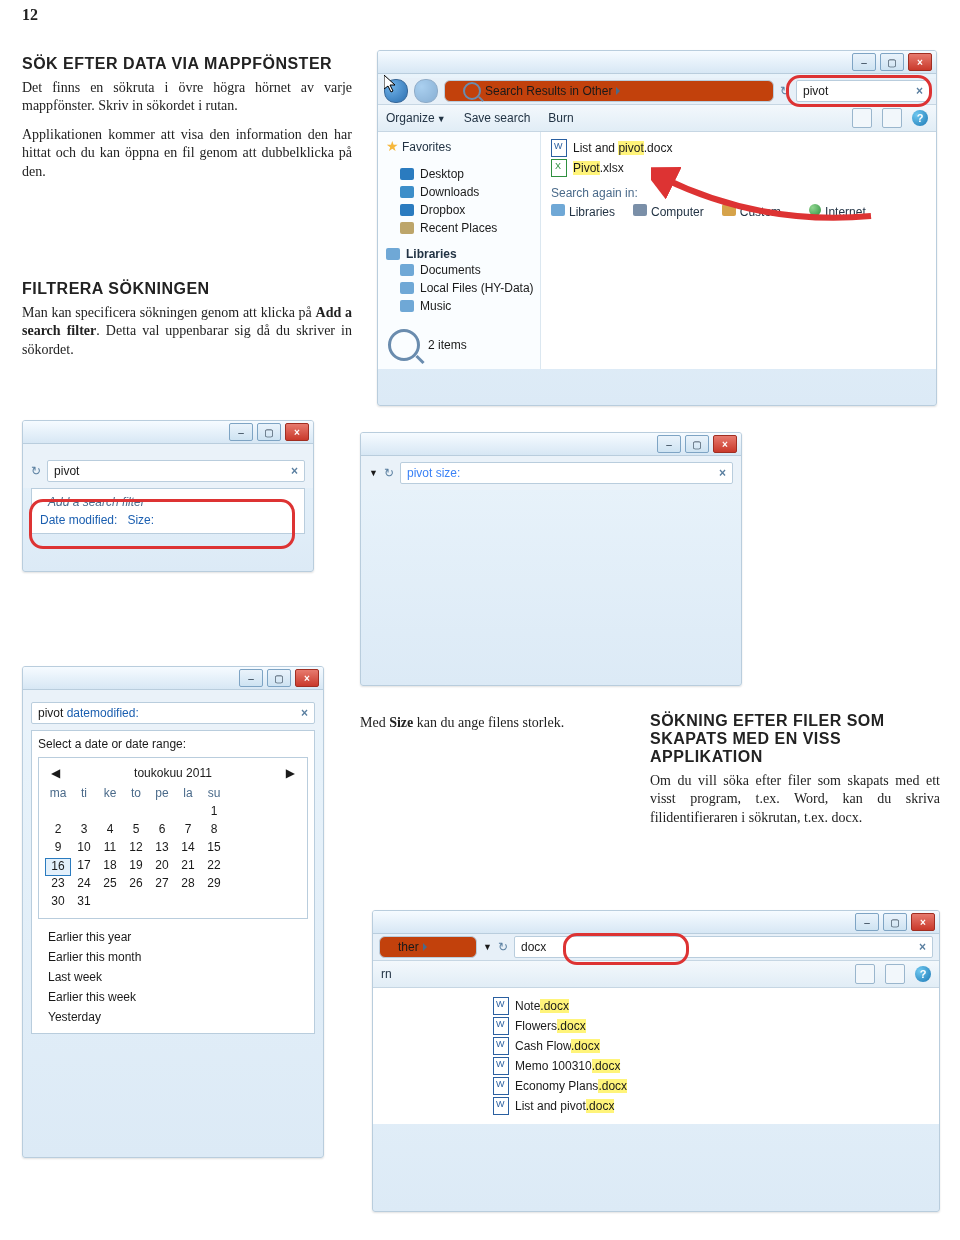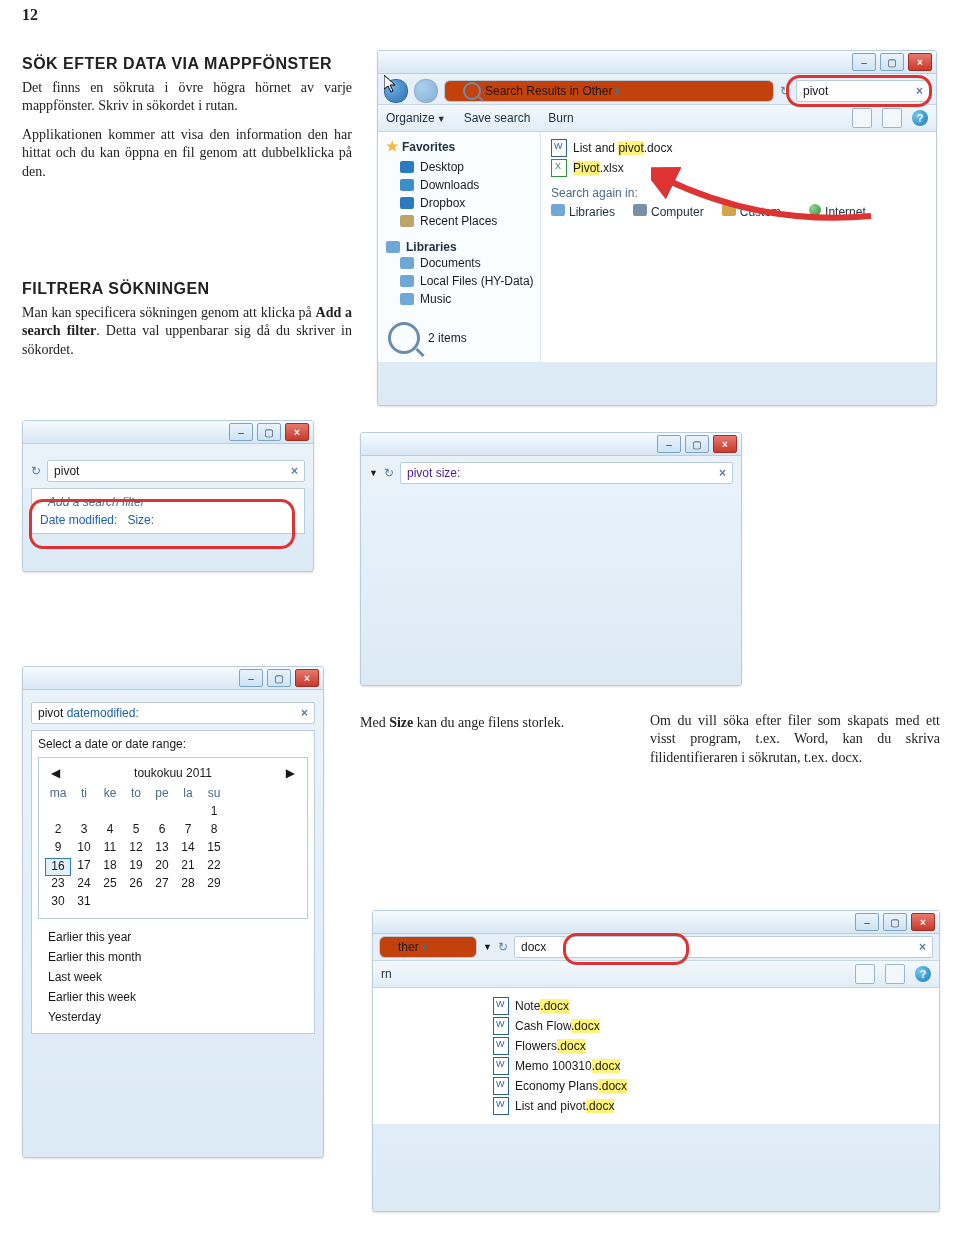--- a/index.html
+++ b/index.html
@@ -24,21 +24,21 @@
   .redoval{position:absolute;border:3px solid #d33;border-radius:14px}
   .toolbar{height:26px;background:linear-gradient(#f3f8fc,#e1edf6);border-bottom:1px solid #c6d6e3;display:flex;align-items:center;padding:0 8px;gap:18px}
   .tool{color:#234}
   .tool .dd{font-size:9px;margin-left:2px}
   .rightTools{margin-left:auto;display:flex;gap:10px;align-items:center}
   .iconbox{width:18px;height:18px;border:1px solid #9ab6cd;background:#f2f7fb;border-radius:2px;display:inline-block}
   .help{width:16px;height:16px;border-radius:50%;background:radial-gradient(circle at 30% 30%,#6fc8f0,#1b78b5);color:#fff;font-size:11px;font-weight:bold;display:inline-flex;align-items:center;justify-content:center}
   .body{display:flex}
   .nav-pane{width:150px;background:#fafdff;border-right:1px solid #dbe7f0;padding:6px 4px 8px 8px}
   .star{color:#f6b83c;font-size:14px}
-  .fav{font-weight:bold;color:#234;margin-bottom:4px}
+  .fav{font-weight:normal;color:#234;margin-bottom:11px}
   .li{padding:2px 0 2px 14px;display:flex;align-items:center;gap:6px}
   .fico{width:14px;height:12px;display:inline-block;border-radius:2px}
   .fDesktop{background:#2a7bbf}
   .fDown{background:#3c8ec9}
   .fDrop{background:#2a7bbf}
   .fRecent{background:#bca56a}
   .libhead{margin-top:10px;font-weight:bold;color:#234;display:flex;align-items:center;gap:6px}
   .flib{background:#6fa8d6}
   .content{flex:1;background:#fff;padding:6px 10px;position:relative}
   .file{display:flex;align-items:center;gap:6px;padding:1px 0}
@@ -228,32 +228,33 @@
   <div class="shot" style="left:360px;top:432px;width:380px;height:252px">
     <div class="titlebar">
       <span class="wbtn">–</span>
       <span class="wbtn">▢</span>
       <span class="wbtn close">×</span>
     </div>
     <div style="padding:6px 8px;background:#eaf2f9;display:flex;align-items:center;gap:6px">
       <span style="font-size:9px">▼</span>
       <span style="color:#5a7fa0">↻</span>
       <div class="sbox" style="flex:1">
-        <span style="color:#4c1d95">pivot size:</span>
+        <span style="color:#3b82f6">pivot size:</span>
         <span class="x">×</span>
       </div>
     </div>
   </div>
 
 
   <div class="caption" style="left:360px;top:714px;width:280px">
     <p class="p"><span>Med </span><b>Size</b><span> kan du ange filens storlek.</span></p>
   </div>
 
   <div class="col-right" style="left:650px;top:712px;width:290px">
+    <p class="h">SÖKNING EFTER FILER SOM SKAPATS MED EN VISS APPLIKATION</p>
     <p class="p">Om du vill söka efter filer som skapats med ett visst program, t.ex. Word, kan du skriva filidentifieraren i sökrutan, t.ex. docx.</p>
   </div>
 
   <div class="shot" style="left:22px;top:666px;width:300px;height:490px">
     <div class="titlebar">
       <span class="wbtn">–</span>
       <span class="wbtn">▢</span>
       <span class="wbtn close">×</span>
     </div>
     <div style="padding:12px 8px 6px;background:#eaf2f9">
@@ -358,28 +359,28 @@
         <span class="help">?</span>
       </div>
     </div>
     <div style="background:#fff;padding:8px 10px 8px 120px" id="docxlist">
         <div class="file">
           <span class="docx"></span>
           <span>Note<span class="hl">.docx</span></span>
         </div>
         <div class="file">
           <span class="docx"></span>
+          <span>Flowers<span class="hl">.docx</span></span>
+        </div>
+        <div class="file">
+          <span class="docx"></span>
           <span>Cash Flow<span class="hl">.docx</span></span>
         </div>
         <div class="file">
           <span class="docx"></span>
-          <span>Flowers<span class="hl">.docx</span></span>
-        </div>
-        <div class="file">
-          <span class="docx"></span>
           <span>Memo 100310<span class="hl">.docx</span></span>
         </div>
         <div class="file">
           <span class="docx"></span>
           <span>Economy Plans<span class="hl">.docx</span></span>
         </div>
         <div class="file">
           <span class="docx"></span>
           <span>List and pivot<span class="hl">.docx</span></span>
         </div>

